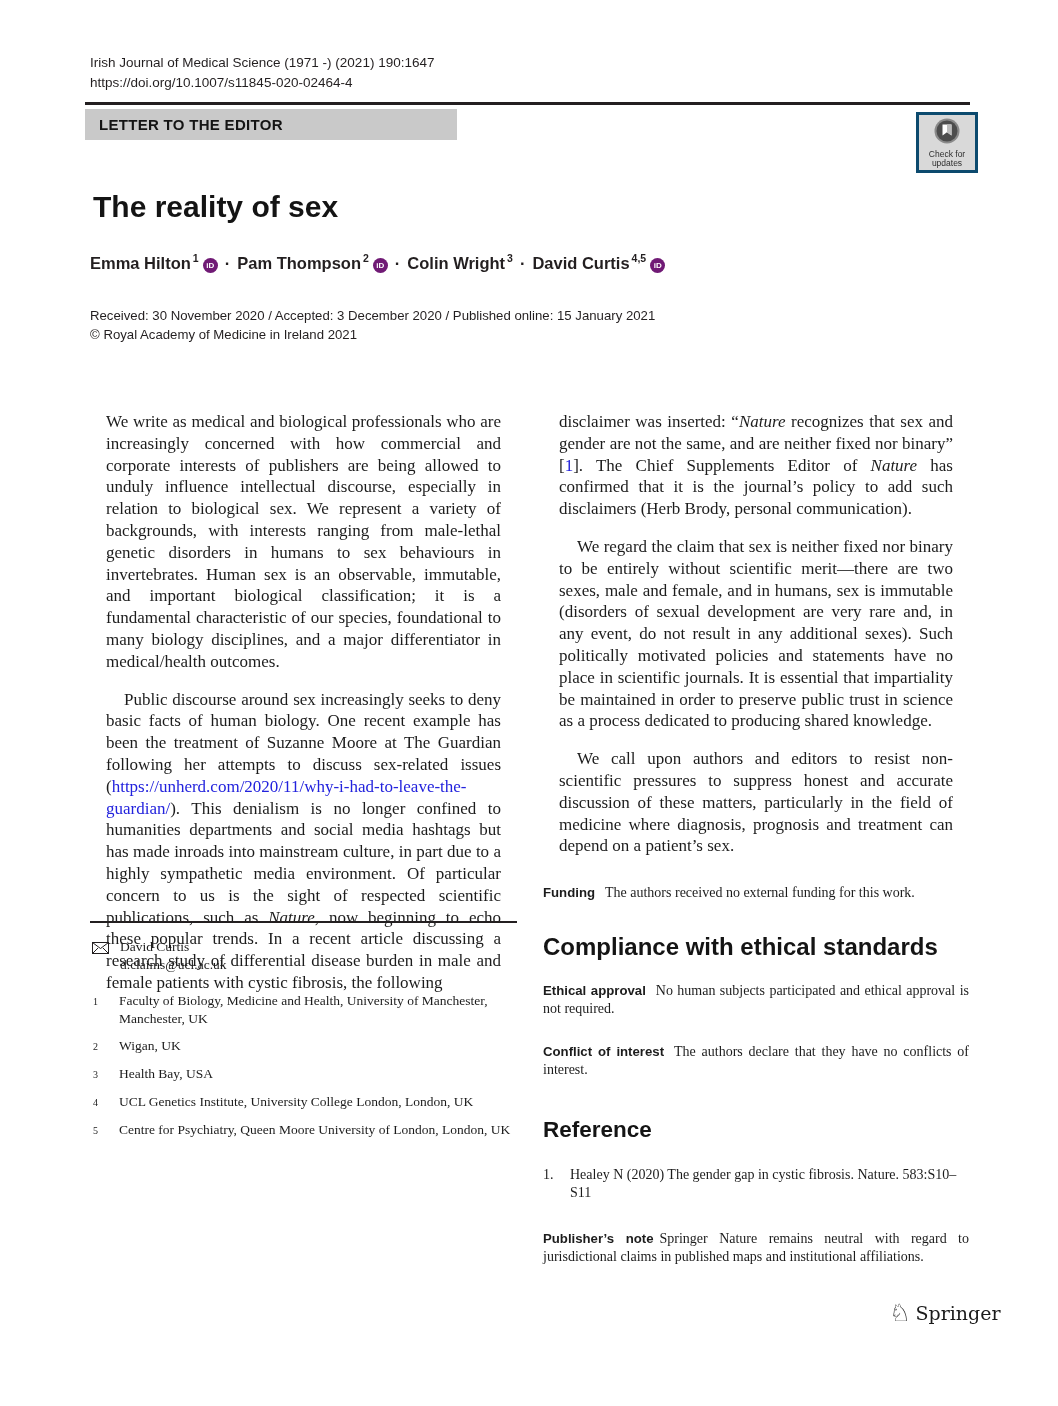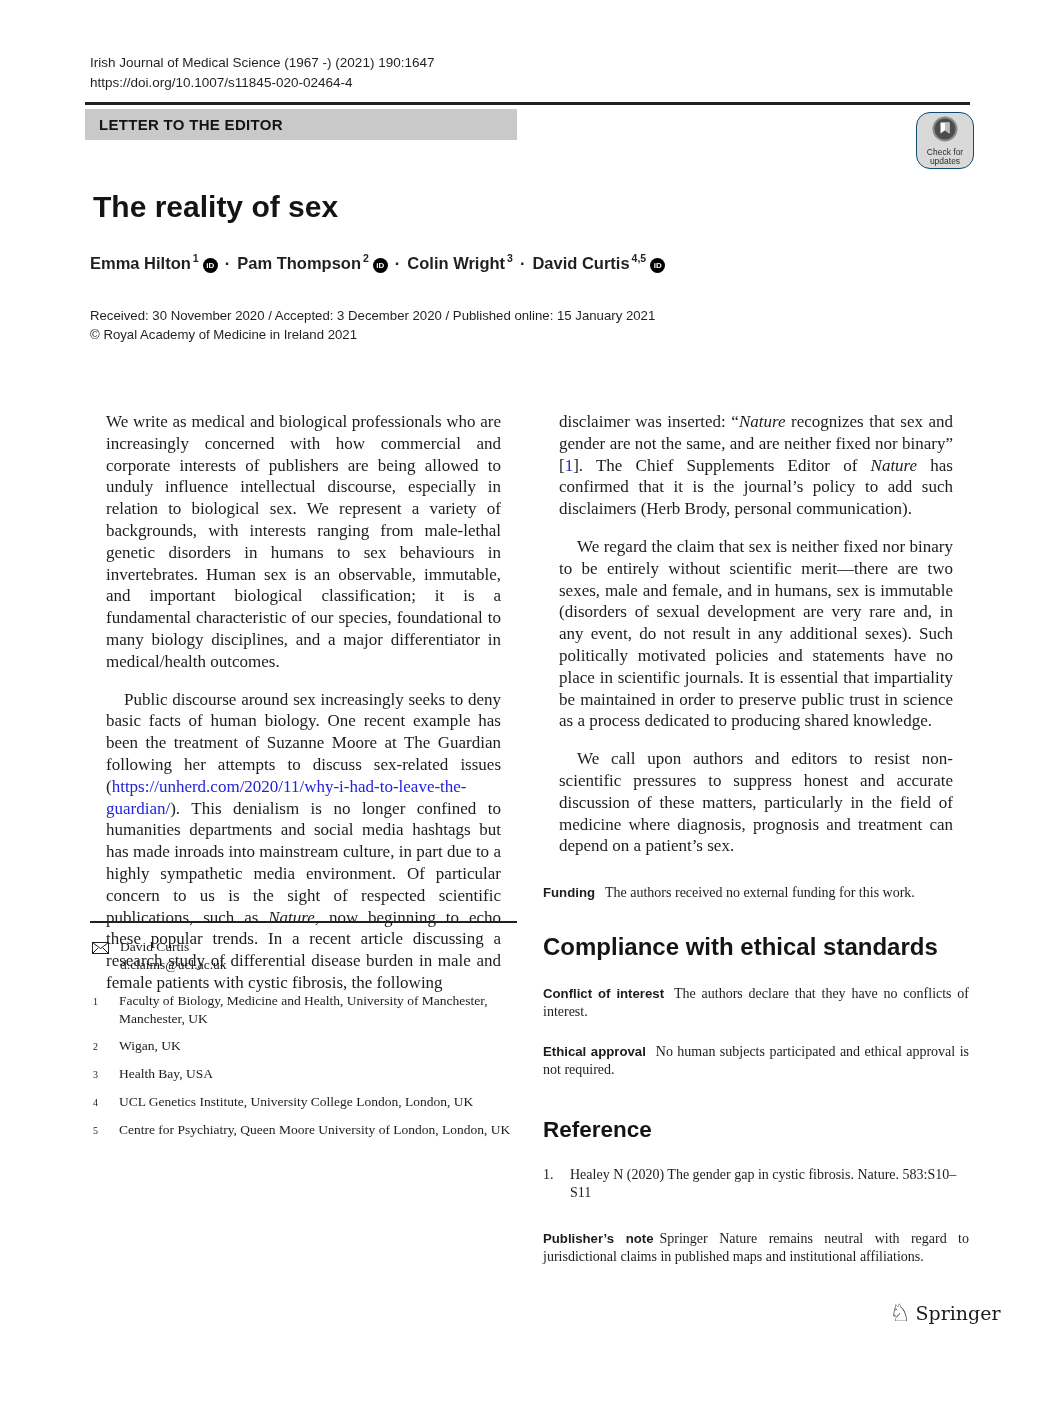--- a/index.html
+++ b/index.html
@@ -5,39 +5,39 @@
   html,body { margin:0; padding:0; background:#ffffff; }
   .page {
     position:relative; width:1058px; height:1406px; background:#ffffff;
     font-family:"Liberation Serif", serif; color:#1c1c1c; overflow:hidden;
   }
 
   
   .masthead { position:absolute; left:90px; top:53px; font-family:"Liberation Sans", sans-serif; font-size:13.5px; line-height:20px; color:#231f20; }
   .top-rule { position:absolute; left:85px; top:102px; width:885px; height:3px; background:#231f20; }
   .section-badge {
-    position:absolute; left:85px; top:109px; width:432px; height:31px; box-sizing:border-box;
+    position:absolute; left:85px; top:109px; width:372px; height:31px; box-sizing:border-box;
     background:#c9c9c9; font-family:"Liberation Sans", sans-serif; font-weight:700;
     font-size:15px; line-height:31px; padding-left:14px; letter-spacing:0.3px; color:#141414;
   }
 
   
   .check-badge {
     position:absolute; left:916px; top:112px; width:56px; height:55px;
-    background:#d9d9d9; border:1px solid #0c4a6e; border-radius:14px;
+    background:#d9d9d9; border:3px solid #0c4a6e; border-radius:0;
     display:flex; flex-direction:column; align-items:center; justify-content:center; gap:2px;
   }
   .cu-text { font-family:"Liberation Sans", sans-serif; font-size:8.5px; line-height:9px; color:#2e2e2e; text-align:center; }
 
   
   .title { position:absolute; left:89px; top:186px; margin:4px; font-family:"Liberation Sans", sans-serif; font-weight:700; font-size:30px; color:#141414; }
   .authors { position:absolute; left:90px; top:252px; font-family:"Liberation Sans", sans-serif; font-size:16.5px; font-weight:700; color:#231f20; white-space:nowrap; }
   .authors sup { font-size:10.5px; font-weight:700; margin-left:2px; }
   .orcid {
-    display:inline-block; width:15px; height:15px; border-radius:50%; background:#000000;
+    display:inline-block; width:15px; height:15px; border-radius:50%; background:#701a75;
     color:#ffffff; font-size:8px; line-height:15px; text-align:center; font-weight:700;
     margin-left:4px; vertical-align:1px; font-family:"Liberation Sans", sans-serif;
   }
   .sep { margin:0 7px; }
   .dates { position:absolute; left:90px; top:306px; font-family:"Liberation Sans", sans-serif; font-size:13.2px; line-height:19px; color:#231f20; }
 
   
   .col { position:absolute; top:395px; }
   .col-left  { left:90px;  width:427px; }
   .col-right { left:543px; width:426px; }
@@ -68,21 +68,21 @@
   
   .springer { position:absolute; left:889px; top:1301px; display:flex; align-items:center; gap:5px; font-family:"DejaVu Serif", serif; font-size:19px; color:#1a1a1a; }
   .knight { font-size:24px; line-height:24px; font-family:"DejaVu Sans", sans-serif; }
 </style>
 </head>
 <body>
 
 <div class="page">
 
   <header class="masthead">
-    <div>Irish Journal of Medical Science (1967 -) (2021) 190:1647</div>
+    <div>Irish Journal of Medical Science (1971 -) (2021) 190:1647</div>
     <div>https://doi.org/10.1007/s11845-020-02464-4</div>
   </header>
 
   <div class="top-rule"></div>
 
   <div class="section-badge">LETTER TO THE EDITOR</div>
 
   <div class="check-badge">
     <span>
       <svg width="26" height="26" viewBox="0 0 26 26">
@@ -120,26 +120,26 @@
         <p class="para indent"><span>We regard the claim that sex is neither fixed nor binary to be entirely without scientific merit—there are two sexes, male and female, and in humans, sex is immutable (disorders of sexual development are very rare and, in any event, do not result in any additional sexes). Such politically motivated policies and statements have no place in scientific journals. It is essential that impartiality be maintained in order to preserve public trust in science as a process dedicated to producing shared knowledge.</span></p>
         <p class="para indent"><span>We call upon authors and editors to resist non-scientific pressures to suppress honest and accurate discussion of these matters, particularly in the field of medicine where diagnosis, prognosis and treatment can depend on a patient’s sex.</span></p>
       </div>
 
     <p class="note">
       <span class="note-label">Funding</span><span>The authors received no external funding for this work.</span>
     </p>
 
     <h2 class="h-compliance">Compliance with ethical standards</h2>
 
+    <p class="note" style="margin-top:21px;">
+      <span class="note-label">Ethical approval</span><span>No human subjects participated and ethical approval is not required.</span>
+    </p>
+
     <p class="note" style="margin-top:24px;">
       <span class="note-label">Conflict of interest</span><span>The authors declare that they have no conflicts of interest.</span>
-    </p>
-
-    <p class="note" style="margin-top:21px;">
-      <span class="note-label">Ethical approval</span><span>No human subjects participated and ethical approval is not required.</span>
     </p>
 
     <h2 class="h-reference">Reference</h2>
 
     <div class="ref-item">
       <span class="ref-num">1.</span>
       <span class="ref-text">Healey N (2020) The gender gap in cystic fibrosis. Nature. 583:S10–S11</span>
     </div>
 
     <p class="note" style="">

